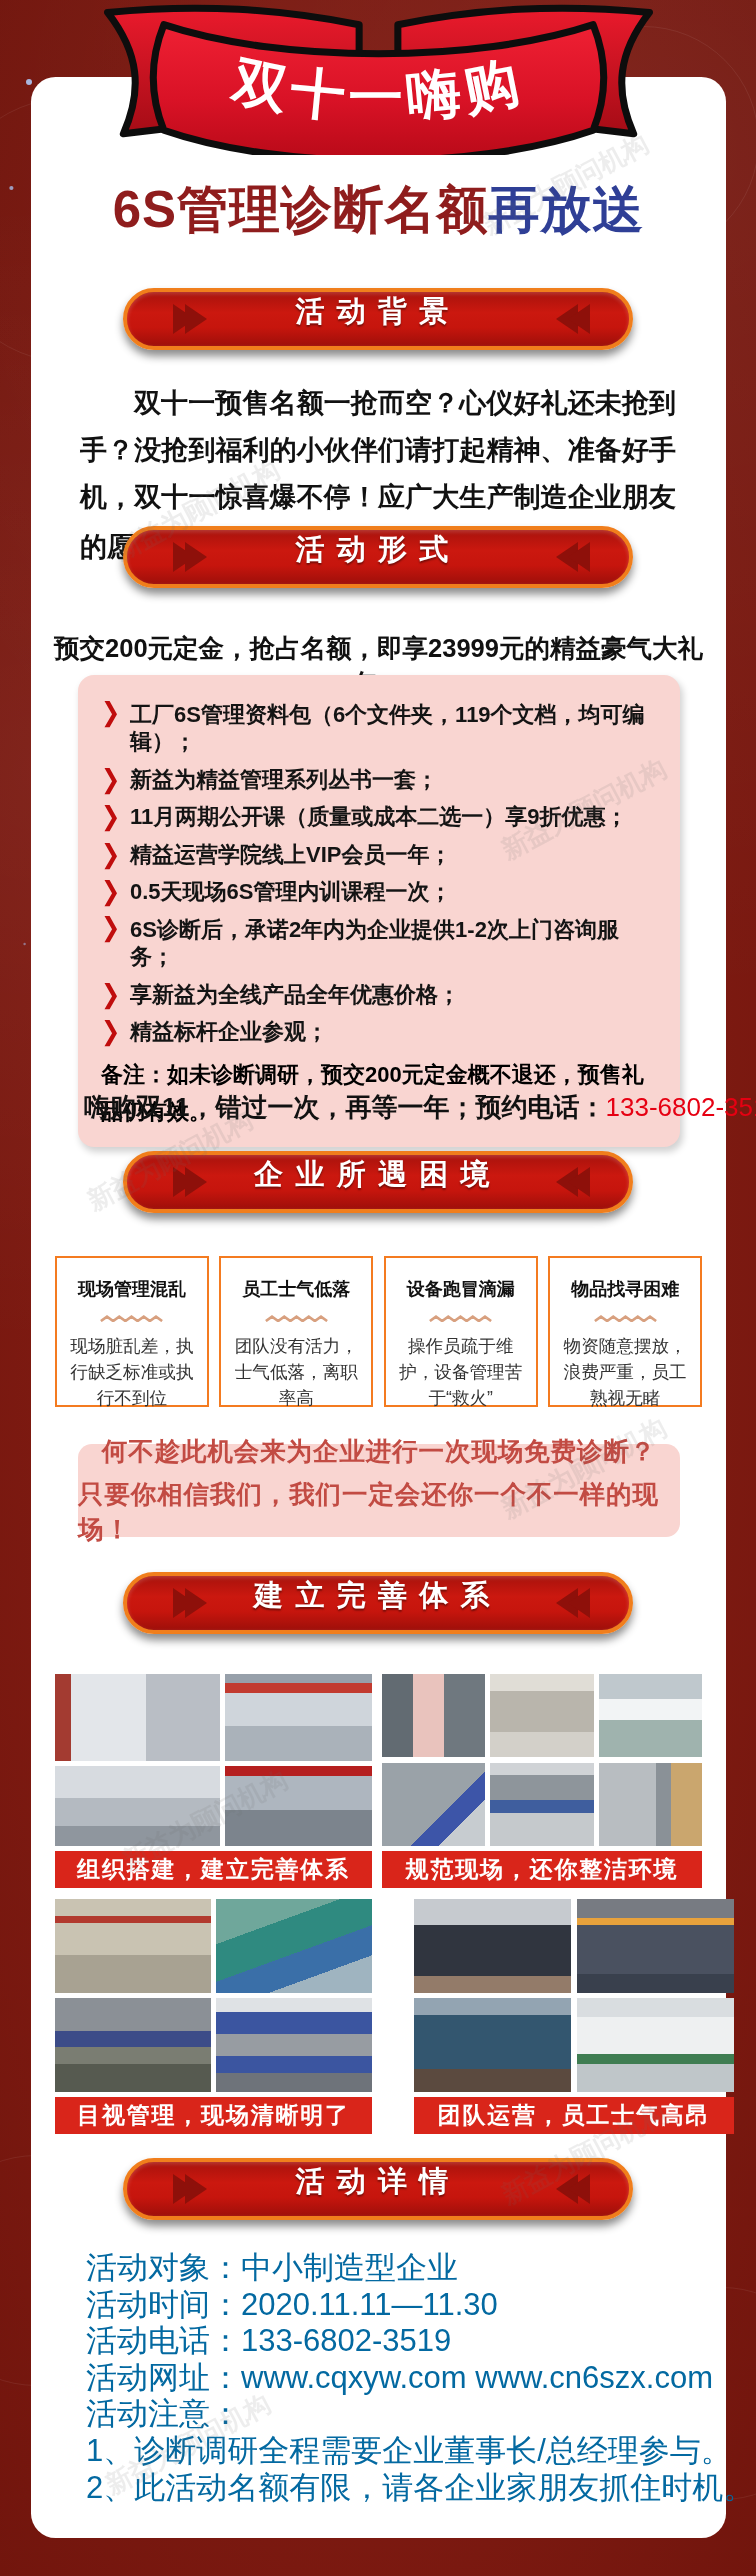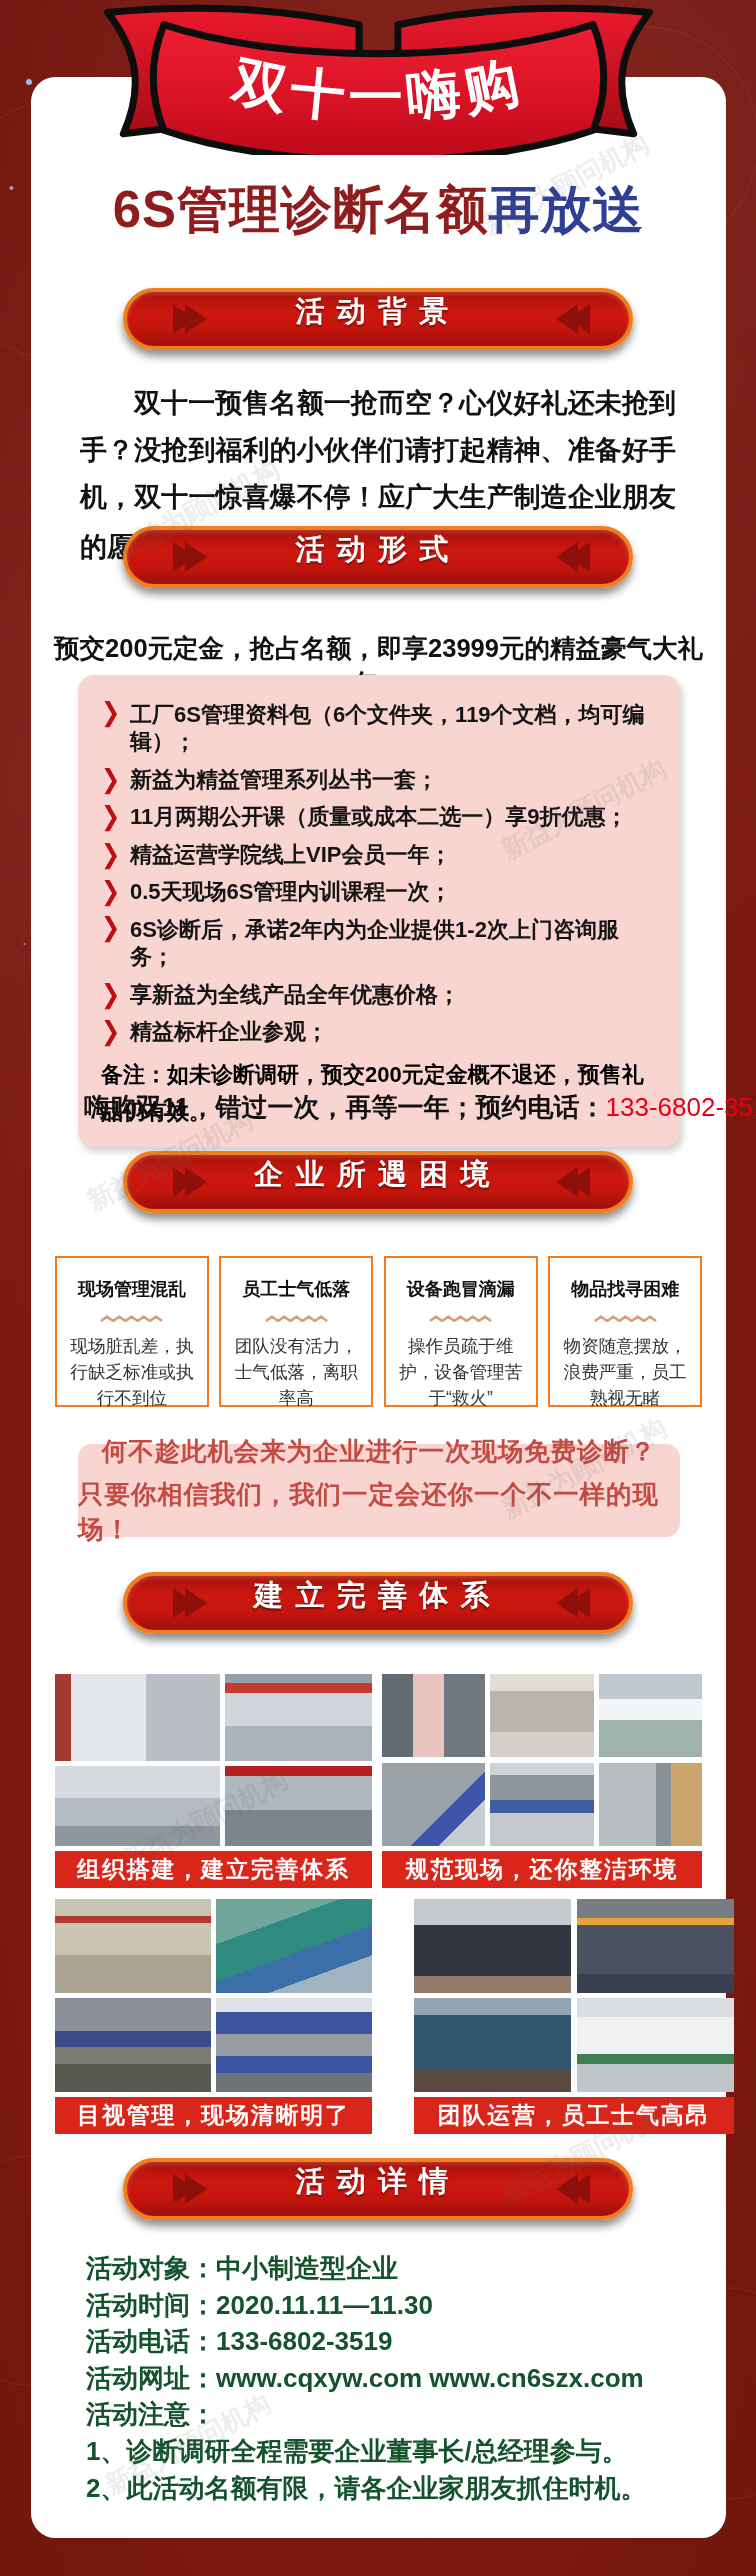--- a/index.html
+++ b/index.html
@@ -95,21 +95,21 @@
   .c1{background:linear-gradient(180deg,#c9c3b2 0 18%,#b23a2e 18% 26%,#c9c3b2 26% 60%,#a8a292 60%);}
   .c2{background:linear-gradient(160deg,#6fa79b 0 30%,#2f8a80 30% 55%,#3a6fa8 55% 75%,#9fb4c0 75%);}
   .c3{background:linear-gradient(180deg,#8b9096 0 35%,#3c4c88 35% 52%,#7a7d72 52% 70%,#565a50 70%);}
   .c4{background:linear-gradient(180deg,#dfe2e5 0 15%,#3b55a0 15% 38%,#979ca2 38% 62%,#3b55a0 62% 80%,#6e737a 80%);}
   .d1{background:linear-gradient(180deg,#c6cacf 0 28%,#30353f 28% 82%,#937b69 82%);}
   .d2{background:linear-gradient(180deg,#777b82 0 20%,#e8a23c 20% 28%,#4a5160 28% 80%,#39404d 80%);}
   .d3{background:linear-gradient(180deg,#93a4b2 0 18%,#33566f 18% 75%,#5b4a3f 75%);}
   .d4{background:linear-gradient(180deg,#d9dde0 0 20%,#eef0f1 20% 60%,#3f7d52 60% 70%,#bfc6c9 70%);}
 
   .details{position:absolute;left:55px;top:2178px;width:598px;}
-  .dline{font-size:26px;font-weight:bold;color:#14532d;line-height:26px;margin-bottom:10.6px;white-space:nowrap;}
+  .dline{font-size:31px;font-weight:normal;color:#0369a1;line-height:26px;margin-bottom:10.6px;white-space:nowrap;}
 </style>
 </head>
 <body>
 
 <div class="page">
 
   <div class="circ" style="left:-62px;top:97px;width:264px;height:264px;"></div>
   <div class="circ" style="left:528px;top:26px;width:229px;height:229px;"></div>
   <div class="circ" style="left:-79px;top:2155px;width:229px;height:229px;"></div>
   <div class="circ" style="left:616px;top:2287px;width:211px;height:211px;"></div>

